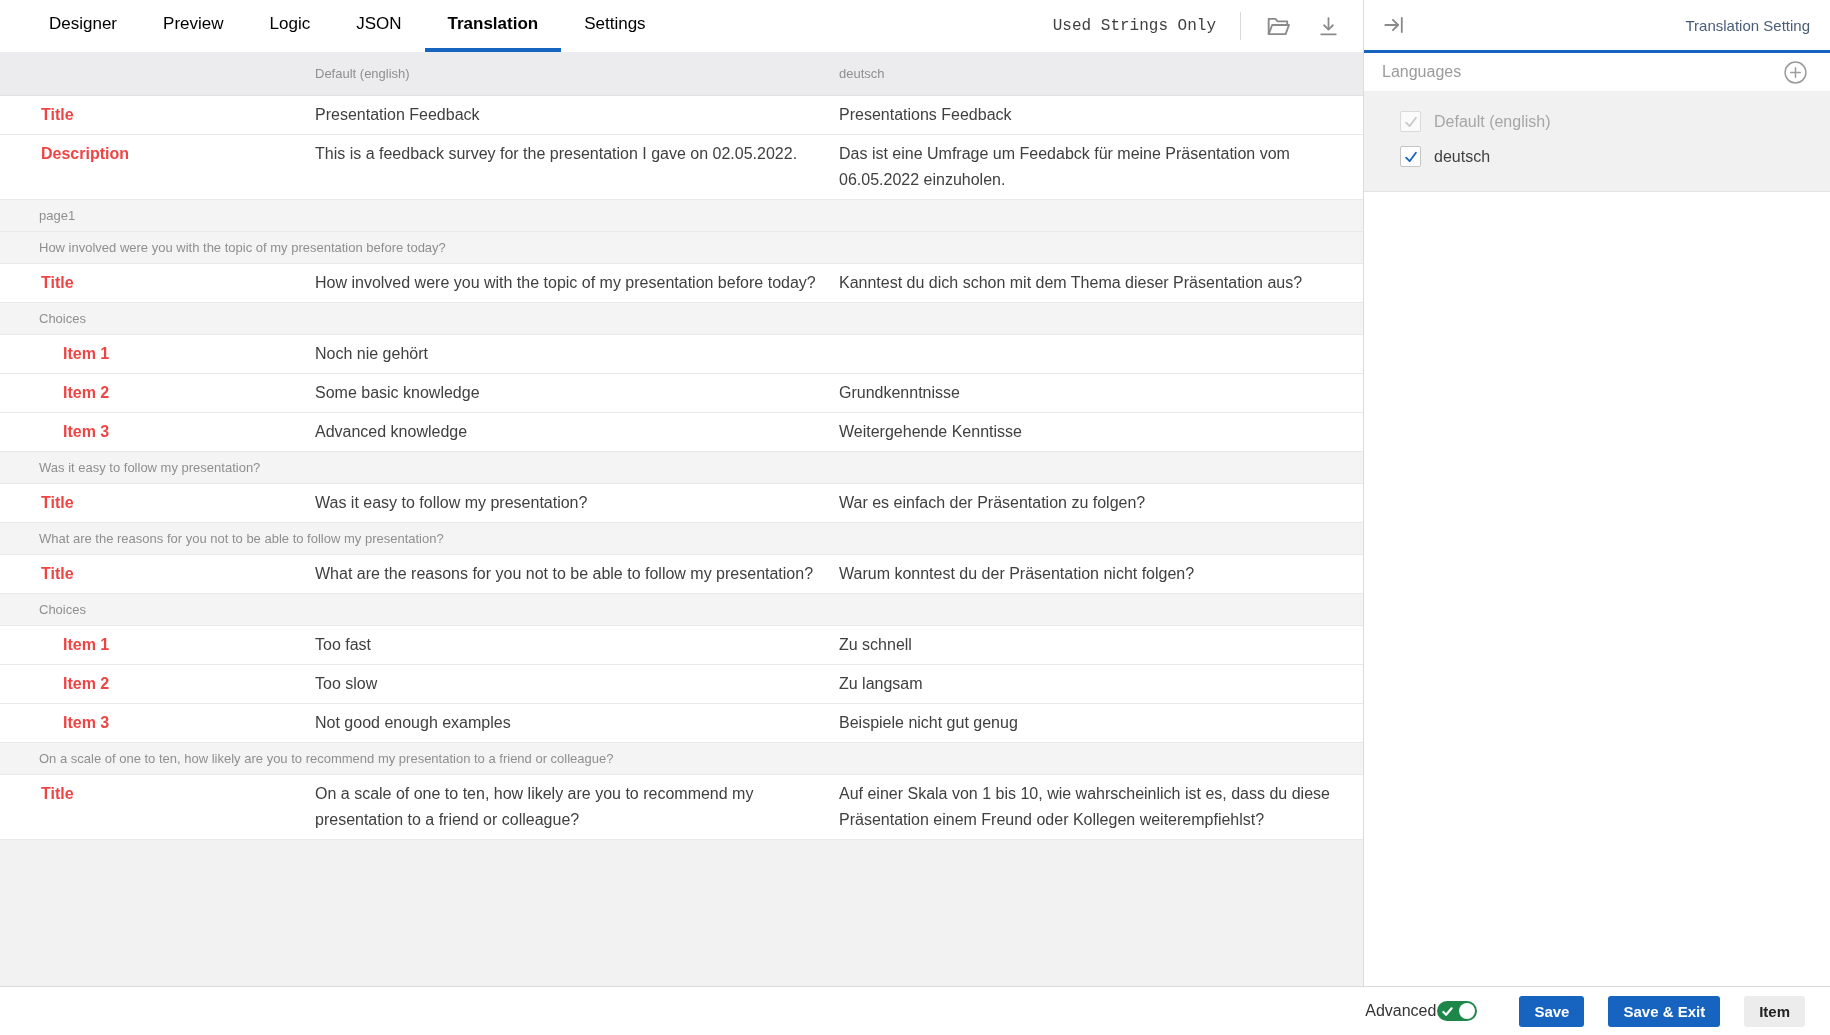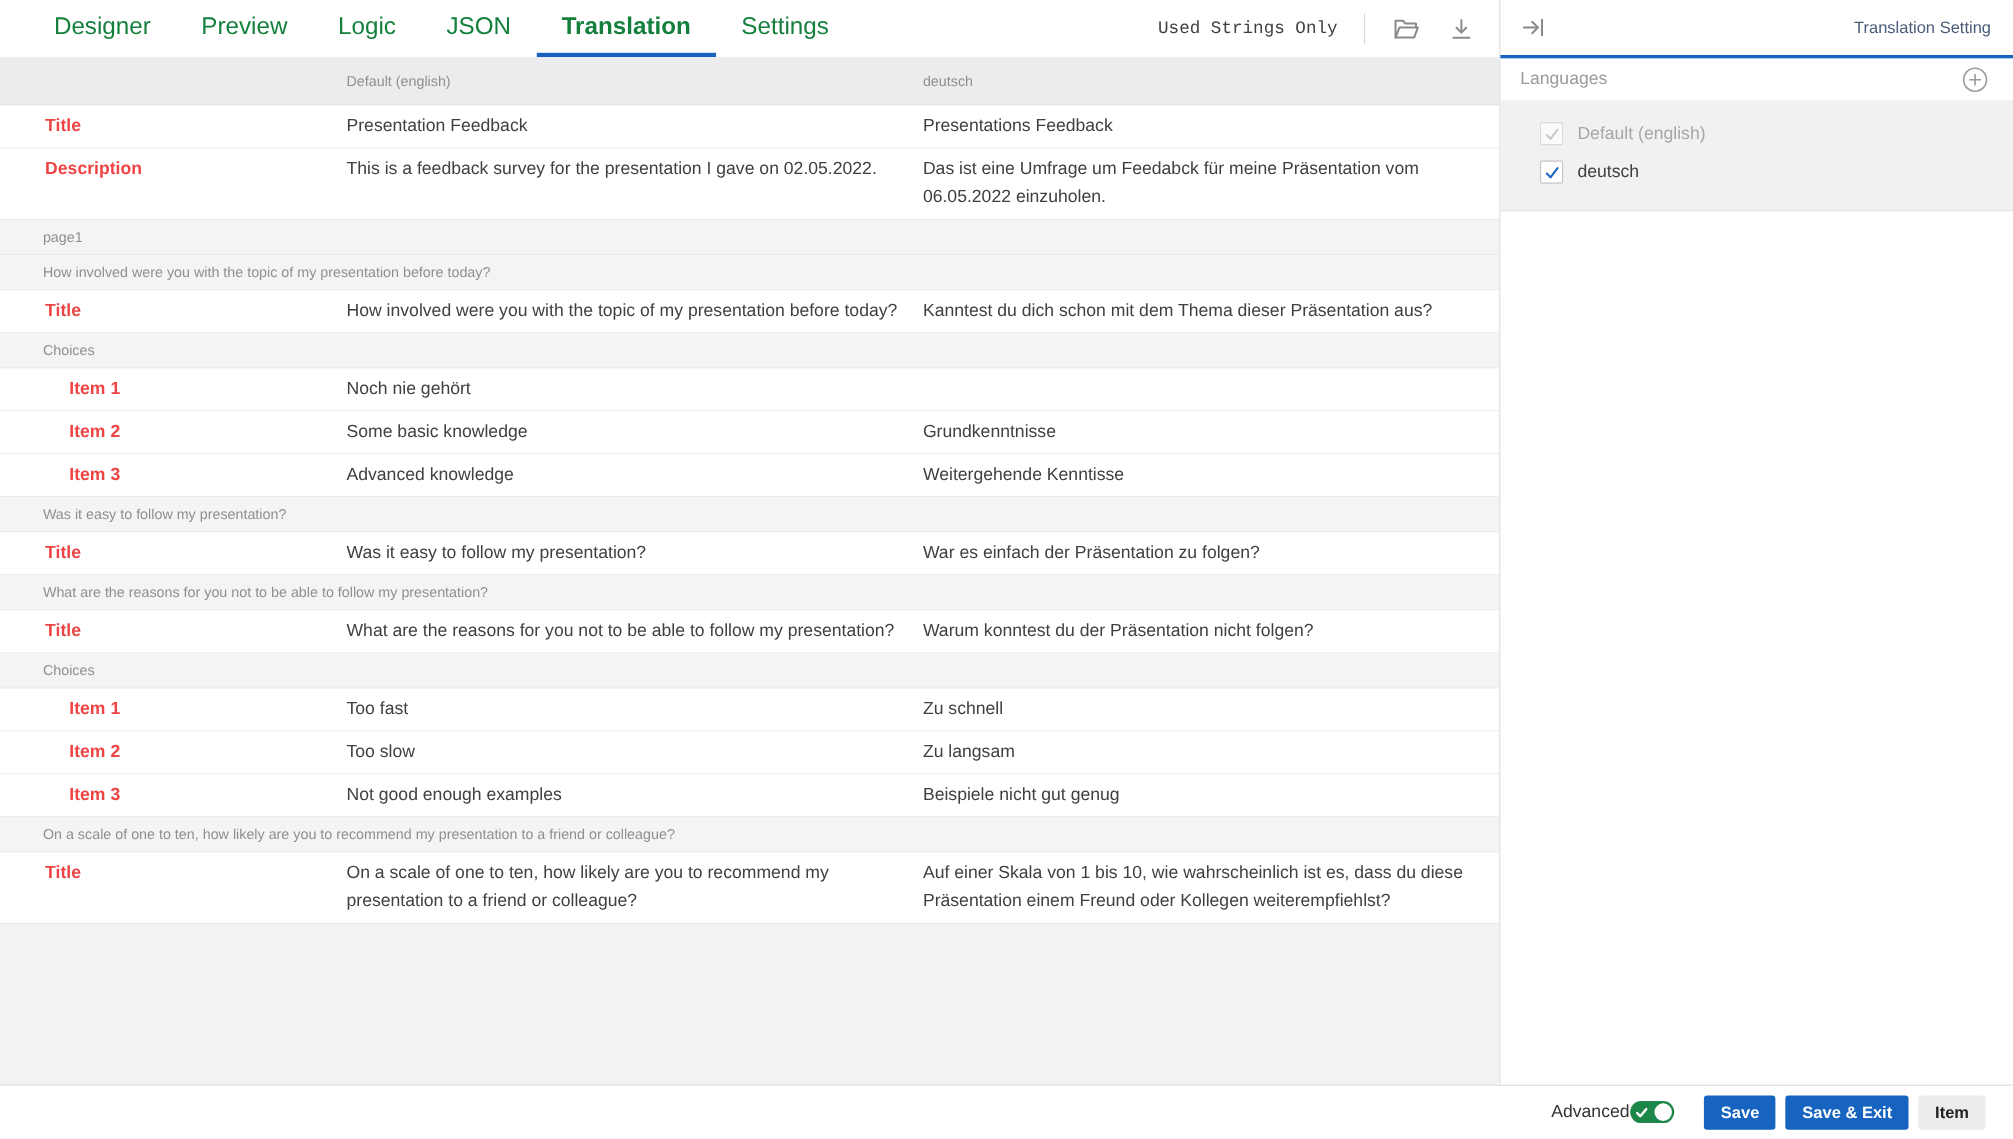--- a/index.html
+++ b/index.html
@@ -10,21 +10,21 @@
     background: #fff;
     overflow: hidden;
   }
   .app { width: 1830px; height: 1035px; display: flex; flex-direction: column; }
   .top { flex: 1; display: flex; min-height: 0; }
   .main { width: 1363px; display: flex; flex-direction: column; min-height: 0; }
 
   
   .tabbar { height: 52px; display: flex; align-items: stretch; padding-left: 26px; background: #fff; flex-shrink: 0; }
   .tabs { display: flex; }
-  .tab { padding: 0 23px; display: flex; align-items: center; font-size: 22px; color: #15803d;
+  .tab { padding: 0 23px; display: flex; align-items: center; font-size: 17px; color: #000000;
          border-bottom: 4px solid transparent; cursor: pointer; background: none; border-top: none; border-left: none; border-right: none; font-family: inherit; }
   .tab.active { font-weight: bold; border-bottom-color: #1664c0; }
   .tb-right { margin-left: auto; display: flex; align-items: center; gap: 24px; padding-right: 22px; font-family: Liberation Mono, monospace; }
   .tb-label { font-size: 16px; color: #404040; cursor: pointer; }
   .vdiv { width: 1px; height: 28px; background: #d9d9d9; }
   .icon-btn { background: none; border: none; cursor: pointer; display: flex; align-items: center; padding: 0; }
   .icon-btn svg { stroke: #8a8a8a; fill: none; stroke-width: 1.7; stroke-linecap: round; stroke-linejoin: round; }
 
   
   .table { flex-shrink: 0; }
@@ -62,21 +62,21 @@
 
   
   .footer { height: 49px; border-top: 1px solid #d9d9d9; background: #fff; flex-shrink: 0;
             display: flex; align-items: center; justify-content: flex-end; padding-right: 25px; }
   .adv-label { font-size: 16px; color: #333; margin-right: 1px; }
   .toggle { width: 40px; height: 20px; background: #1d8649; border-radius: 10px; position: relative;
             display: inline-flex; align-items: center; cursor: pointer; margin-right: 18px; flex-shrink: 0; }
   .toggle svg { position: absolute; left: 5px; stroke: #fff; fill: none; stroke-width: 2.4; stroke-linecap: round; stroke-linejoin: round; }
   .toggle .knob { position: absolute; right: 2px; width: 16px; height: 16px; border-radius: 50%; background: #fff; }
   .btn { height: 31px; border: none; border-radius: 3px; font-family: inherit; font-size: 15px; font-weight: 600;
-         padding: 0 15px; cursor: pointer; margin-left: 9px; }
+         padding: 0 15px; cursor: pointer; margin-left: 24px; }
   .btn.primary { background: #1664c0; color: #fff; }
   .btn.neutral { background: #ececec; color: #222; }
 </style>
 </head>
 <body>
 
 <div class="app">
   <div class="top">
 
     <div class="main">

